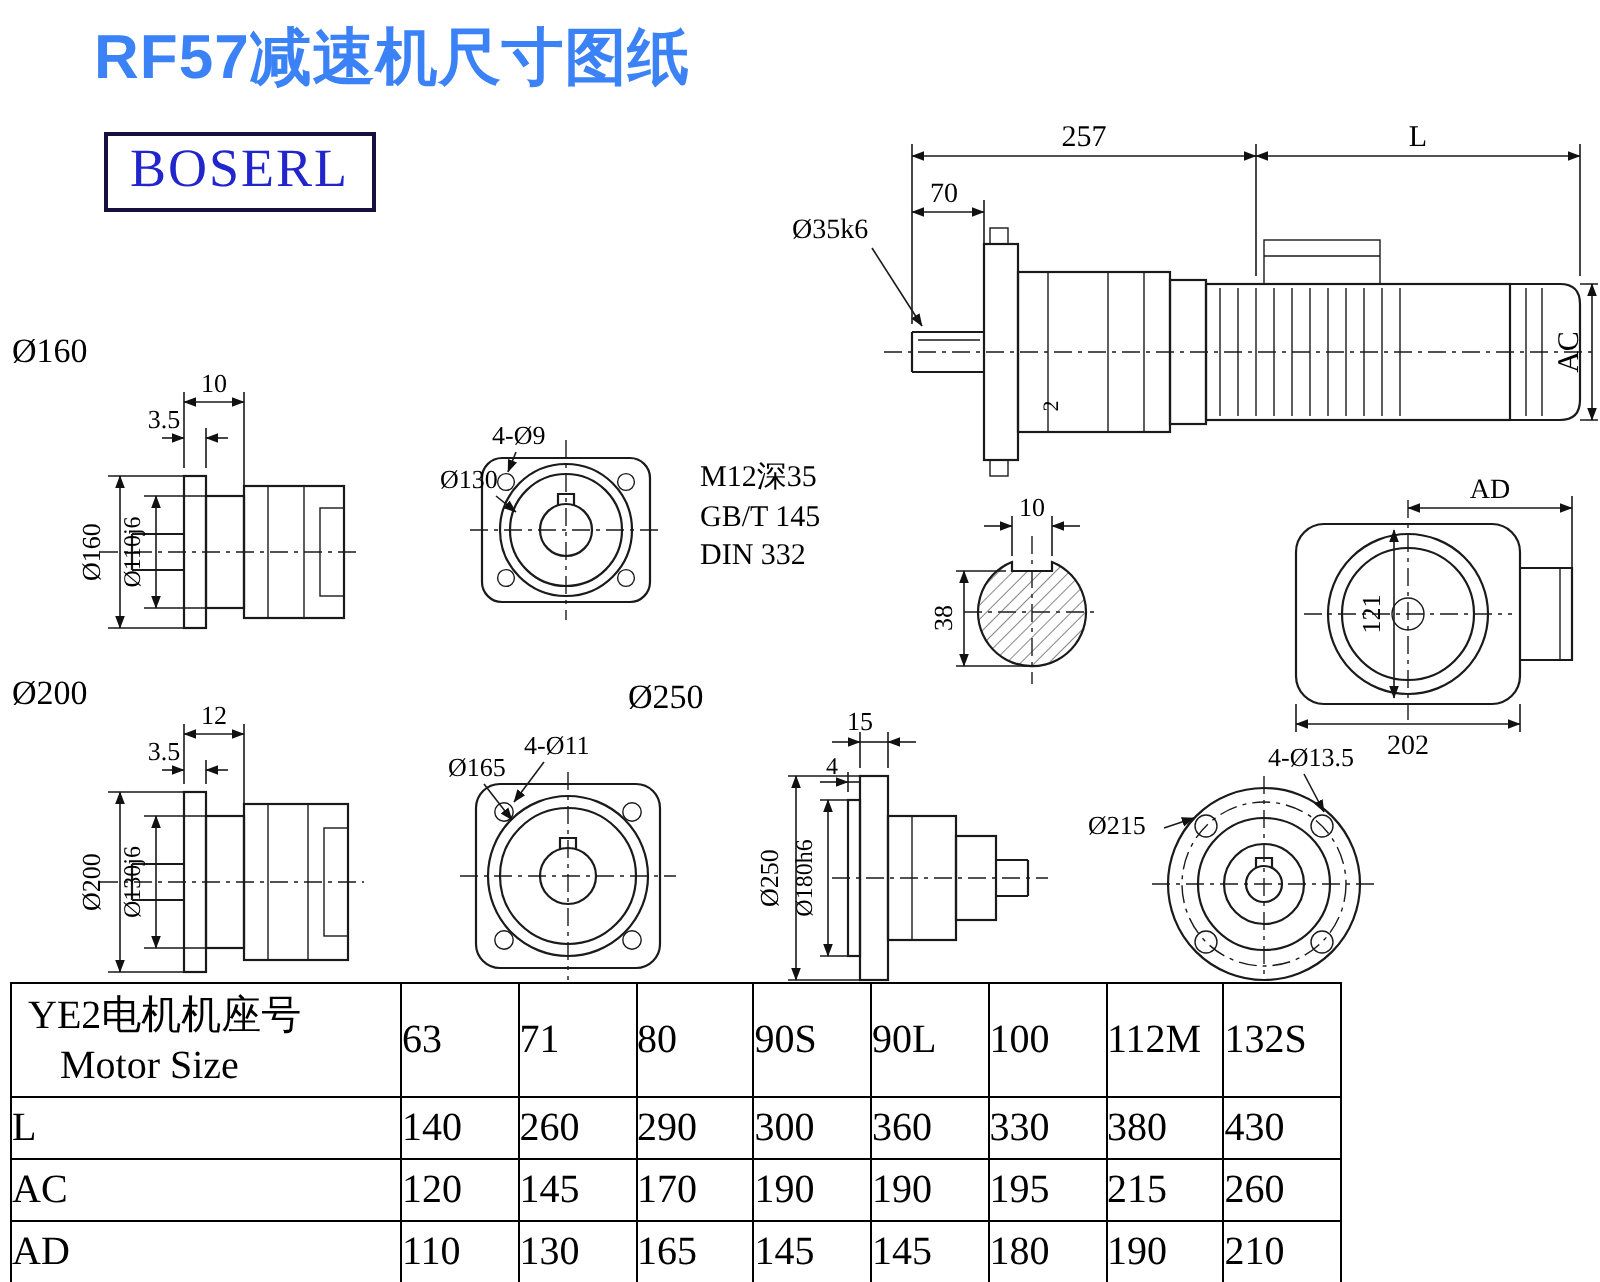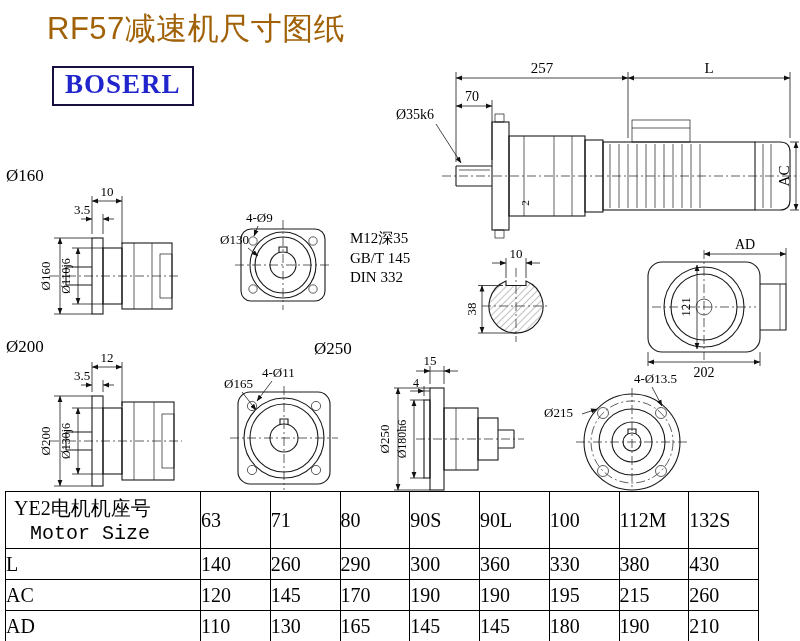--- a/index.html
+++ b/index.html
@@ -1,38 +1,38 @@
 <!DOCTYPE html>
 <html><head>
 <meta charset="utf-8">
 <style>
   html,body{margin:0;padding:0;}
   body{width:800px;height:641px;position:relative;background:#fff;overflow:hidden;
        font-family:"Liberation Sans",sans-serif;}
   .page-title{position:absolute;left:47px;top:8px;font-family:"Liberation Sans",sans-serif;
-       font-weight:normal;font-size:31px;color:#a16207;letter-spacing:.5px;}
+       font-weight:bold;font-size:31px;color:#3b82f6;letter-spacing:.5px;}
   .logo-box{position:absolute;left:52px;top:66px;border:2px solid #17103f;
        padding:1px 11px 4px;background:#fff;}
-  .logo-text{font-family:"Liberation Serif",serif;font-weight:bold;font-size:27px;
+  .logo-text{font-family:"Liberation Serif",serif;font-weight:normal;font-size:27px;
        color:#2125cc;letter-spacing:1px;}
   svg.drawing{position:absolute;left:0;top:0;}
   svg text{fill:#000;font-family:"Liberation Serif",serif;}
   .d11{font-size:11px}.d12{font-size:12px}.d13{font-size:13px}
   .d14{font-size:14px}.d15{font-size:15px}
   .lbl{font-size:17px;}
   .ln{fill:none;stroke:#1a1a1a;stroke-width:1.1;}
   .thin{fill:none;stroke:#1a1a1a;stroke-width:0.7;}
   .cl{fill:none;stroke:#1a1a1a;stroke-width:0.7;stroke-dasharray:9 3 2 3;}
   .dim{fill:none;stroke:#1a1a1a;stroke-width:0.8;}
   .dim-table{position:absolute;left:5px;top:491px;border-collapse:collapse;
-       table-layout:fixed;width:754px;}
+       table-layout:fixed;width:666px;}
   .dim-table td{border:1.4px solid #000;text-align:left;vertical-align:middle;
        font-family:"Liberation Serif",serif;font-size:20px;color:#000;padding:0;}
   .dim-table td.left-cell{text-align:left;padding:2px 4px 0 8px;line-height:25px;}
-  .left-cell .en{padding-left:16px;font-family:Liberation Mono, monospace;}
+  .left-cell .en{padding-left:16px;}
   tr.hdr td{height:54px;}
   tr.vals td{height:30px;}
 </style>
 </head>
 <body>
 
 <div class="page-title">RF57减速机尺寸图纸</div>
 <div class="logo-box">
   <span class="logo-text">BOSERL</span>
 </div>

